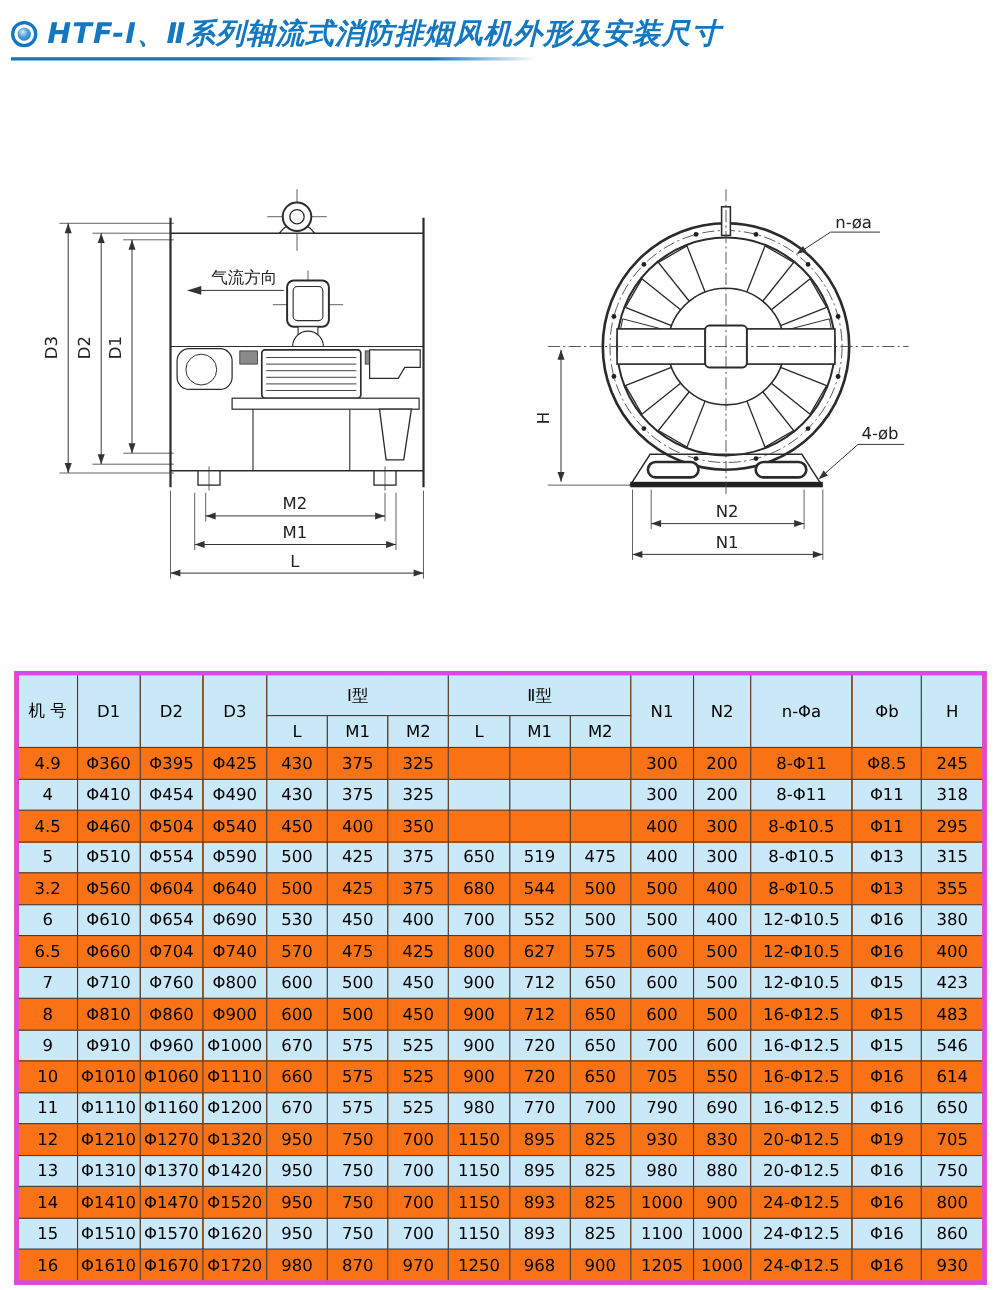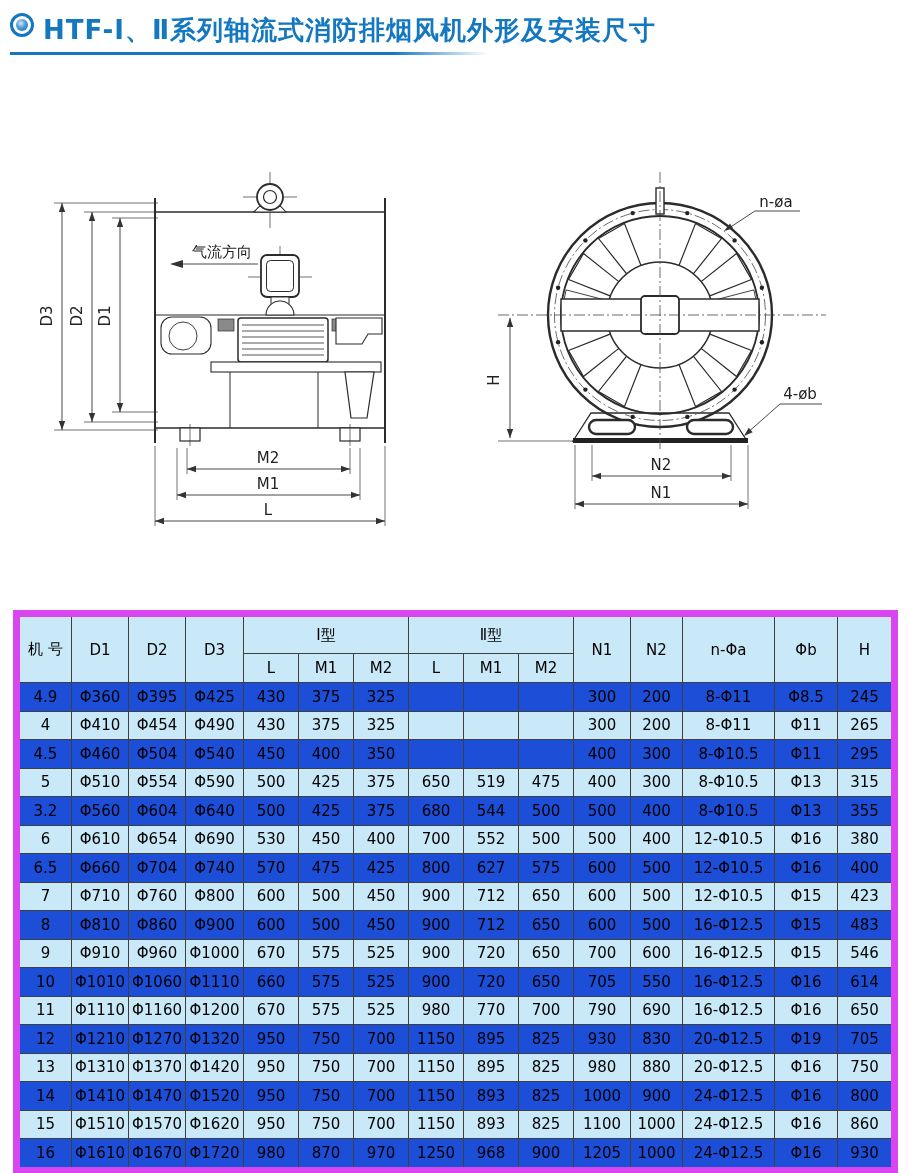--- a/index.html
+++ b/index.html
@@ -6,22 +6,23 @@
   .page{
     position:relative;
     width:910px;height:1173px;
     background:#ffffff;
     font-family:"DejaVu Sans","Liberation Sans",sans-serif;
     overflow:hidden;
   }
   
   .title-bar{
     position:absolute;top:13px;left:10px;
-    display:flex;gap:9px;
+    display:flex;align-items:center;gap:9px;
     z-index:3;
+    font-style:italic;
   }
   .title-icon{
     width:18px;height:18px;border-radius:50%;
     border:3px solid #1478c0;
     display:flex;align-items:center;justify-content:center;
     background:#fff;
   }
   .title-icon .dot{
     width:12px;height:12px;border-radius:50%;
     background:radial-gradient(circle at 40% 35%, #cfe9fa 0%, #4a9bd6 45%, #0f6cb4 100%);
@@ -43,22 +44,22 @@
   .dim{stroke:#333;stroke-width:0.9;fill:none;}
   .ext{stroke:#333;stroke-width:0.7;fill:none;}
   .ah{fill:#333;stroke:none;}
   .cl{stroke:#444;stroke-width:0.8;fill:none;stroke-dasharray:11 3 2 3;}
   
   table.spec{
     position:absolute;top:610px;left:13px;
     width:884px;
     border-collapse:collapse;table-layout:fixed;
     font-size:15px;color:#000;text-align:center;
-    border:7px solid #d946ef;
-    background:#1d4ed8;
+    border:4px solid #d946ef;
+    background:#f97316;
     z-index:2;
   }
   table.spec th,table.spec td{
     border:1px solid #3f3f3f;
     padding:0;font-weight:normal;
     white-space:nowrap;overflow:hidden;
   }
   table.spec thead th{background:#c9e8f8;}
   table.spec thead tr.h1 th{height:36px;}
   table.spec thead tr.h2 th{height:28px;}
@@ -347,21 +348,21 @@
           <td>430</td>
           <td>375</td>
           <td>325</td>
           <td></td>
           <td></td>
           <td></td>
           <td>300</td>
           <td>200</td>
           <td>8-Φ11</td>
           <td>Φ11</td>
-          <td>265</td>
+          <td>318</td>
         </tr>
         <tr>
           <td>4.5</td>
           <td>Φ460</td>
           <td>Φ504</td>
           <td>Φ540</td>
           <td>450</td>
           <td>400</td>
           <td>350</td>
           <td></td>

